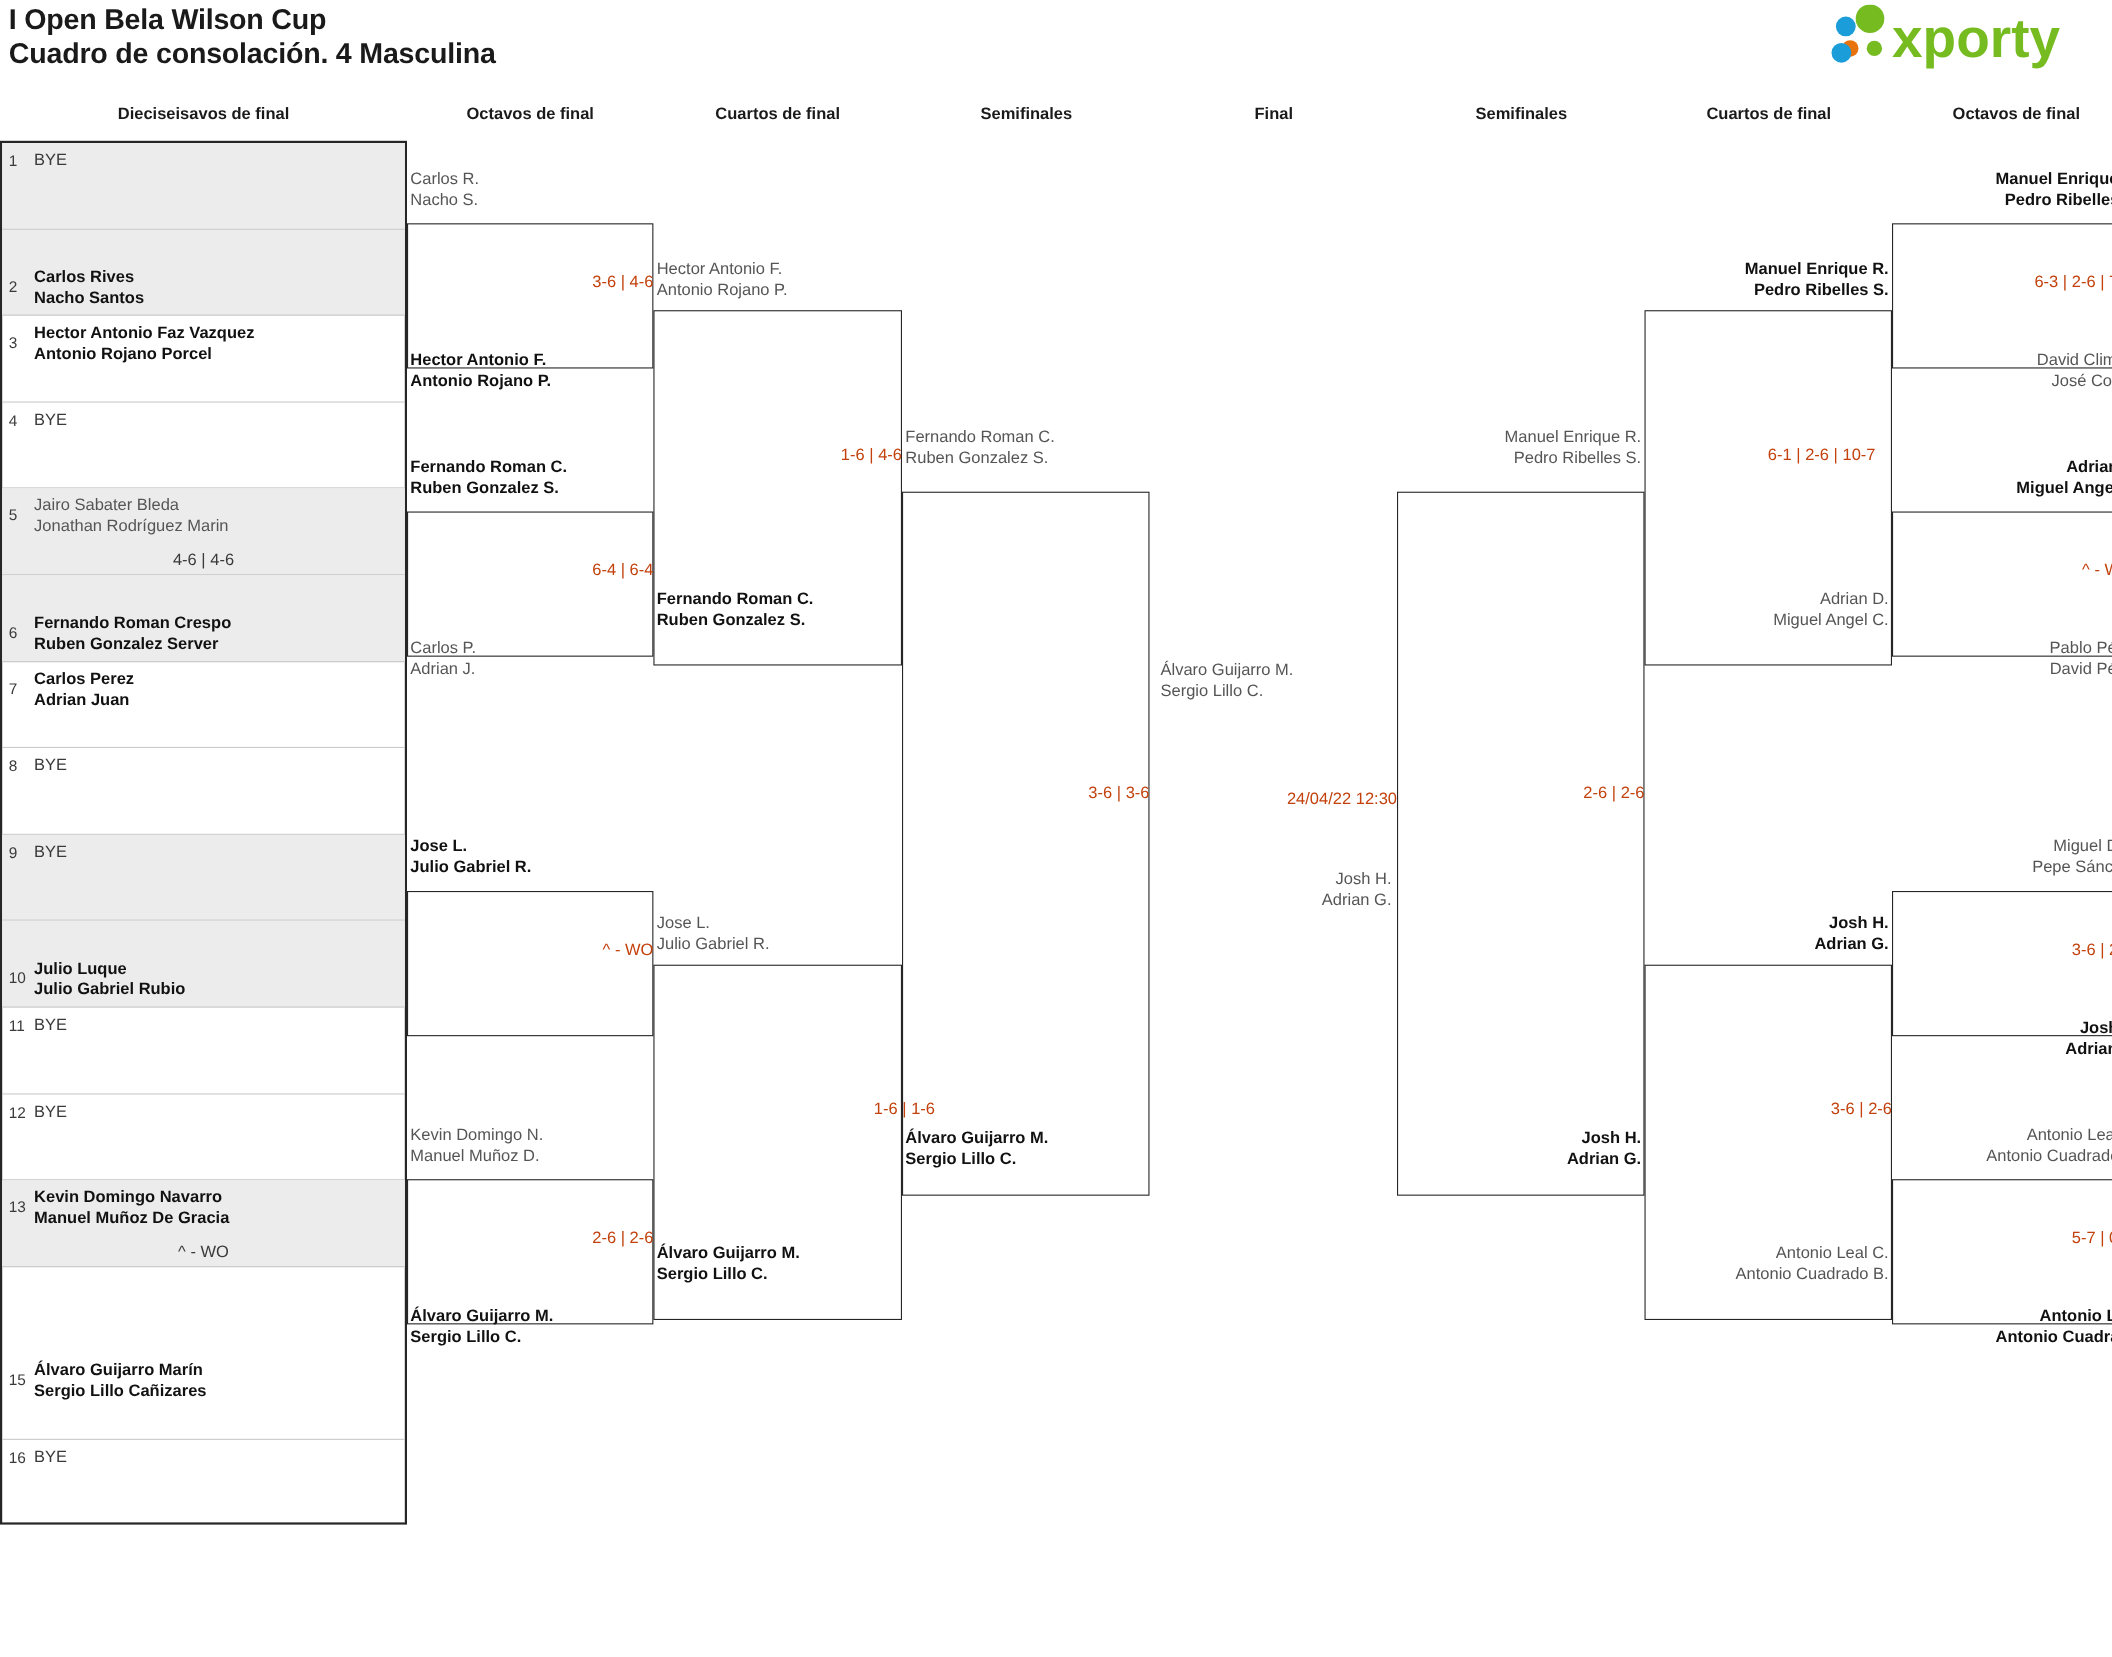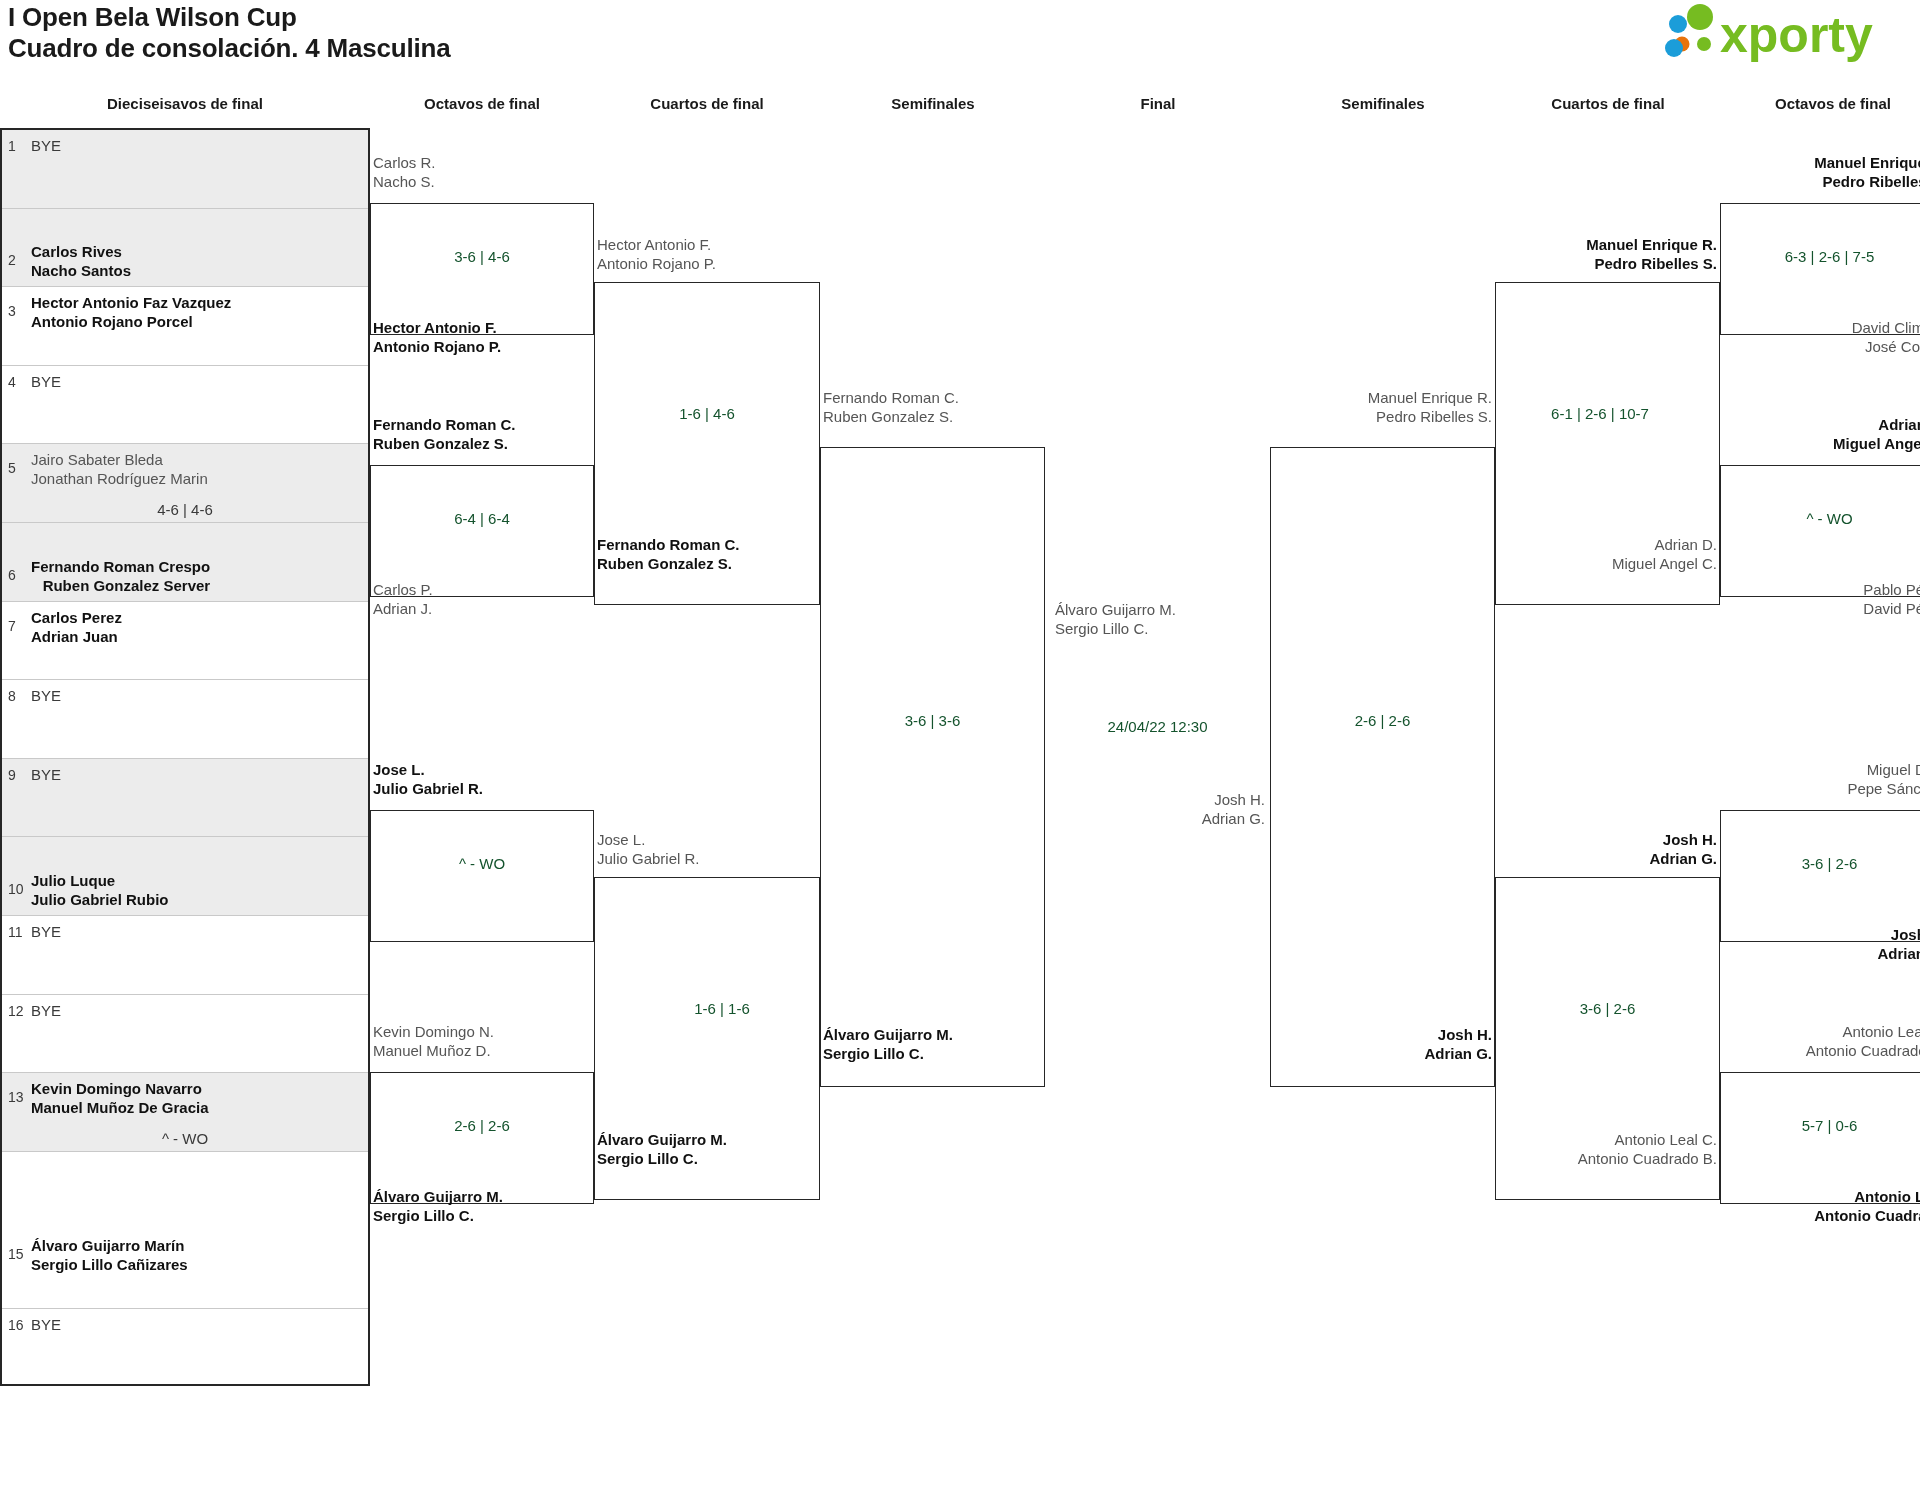--- a/index.html
+++ b/index.html
@@ -34,21 +34,21 @@
   .seed.nb{border-bottom:none;}
   .seed-num{position:absolute;left:6px;font-size:14px;color:#3a3a3a;}
   .seed-names{position:absolute;left:29px;font-size:15px;line-height:19px;white-space:nowrap;}
   .seed-names.win{font-weight:700;color:#111;}
   .seed-names.lose{font-weight:400;color:#555;}
   .seed-bye{position:absolute;left:29px;font-size:15px;color:#3a3a3a;}
   .seed-score{position:absolute;width:366px;text-align:center;font-size:15px;color:#3a3a3a;}
 
   
   .mbox{position:absolute;box-sizing:border-box;border:1px solid #262626;background:transparent;}
-  .score{position:absolute;font-size:15px;color:#14532d;white-space:nowrap;text-align:center;}
+  .score{position:absolute;font-size:15px;color:#c2410c;white-space:nowrap;text-align:right;}
   .team{position:absolute;font-size:15px;line-height:19px;white-space:nowrap;}
   .team.win{font-weight:700;color:#111;}
   .team.lose{font-weight:400;color:#555;}
   .team.L{text-align:left;}
   .team.R{text-align:right;}
 </style>
 </head>
 <body>
 
 <div id="header">
@@ -98,21 +98,21 @@
       <span class="seed-num" style="top: 8px;">4</span>
       <span class="seed-bye" style="top: 7px;">BYE</span>
     </div>
     <div class="seed shade" style="top: 314.4px; height: 78.6px;">
       <span class="seed-num" style="top: 16px;">5</span>
       <div class="seed-names lose" style="top: 6px;"><span>Jairo Sabater Bleda</span><br><span>Jonathan Rodríguez Marin</span></div>
       <div class="seed-score" style="top: 56.6px;">4-6 | 4-6</div>
     </div>
     <div class="seed shade" style="top: 393px; height: 78.6px;">
       <span class="seed-num" style="top: 43.6px;">6</span>
-      <div class="seed-names win" style="top: 33.6px; text-align: right;"><span>Fernando Roman Crespo</span><br><span>Ruben Gonzalez Server</span></div>
+      <div class="seed-names win" style="top: 33.6px;"><span>Fernando Roman Crespo</span><br><span>Ruben Gonzalez Server</span></div>
     </div>
     <div class="seed" style="top: 471.6px; height: 78.6px;">
       <span class="seed-num" style="top: 16px;">7</span>
       <div class="seed-names win" style="top: 6px;"><span>Carlos Perez</span><br><span>Adrian Juan</span></div>
     </div>
     <div class="seed" style="top: 550.2px; height: 78.6px;">
       <span class="seed-num" style="top: 8px;">8</span>
       <span class="seed-bye" style="top: 7px;">BYE</span>
     </div>
     <div class="seed shade" style="top: 628.8px; height: 78.6px;">

